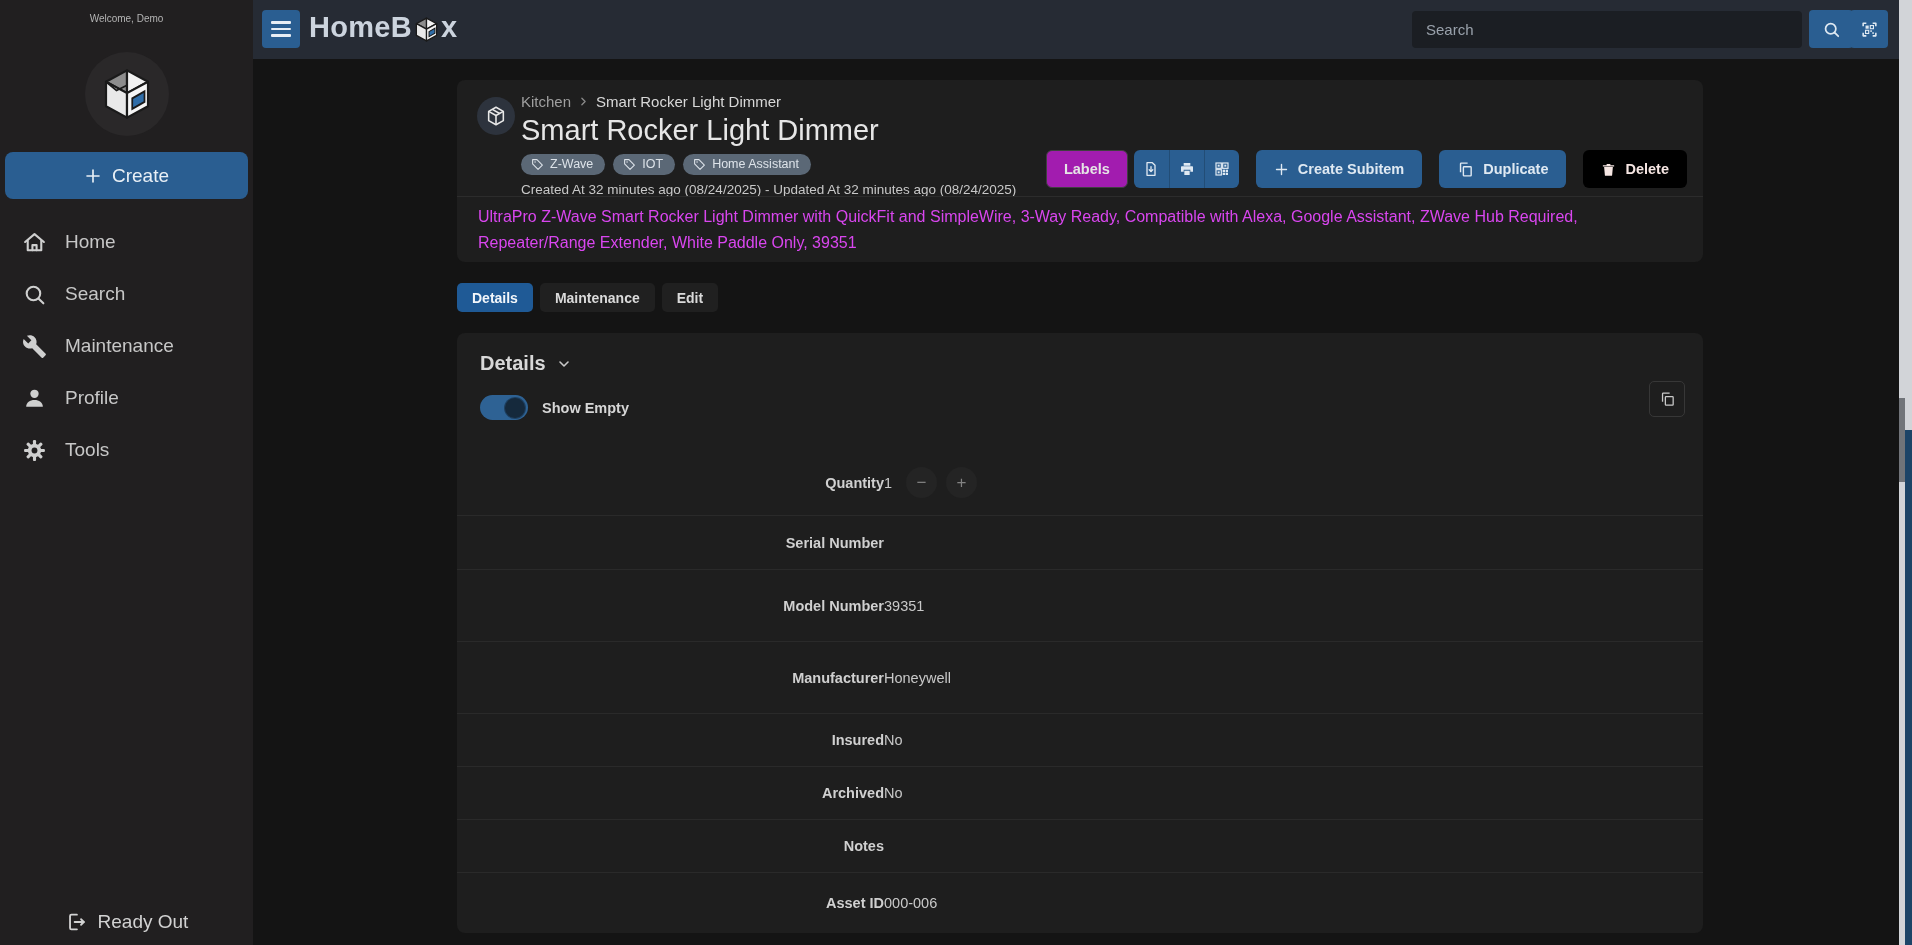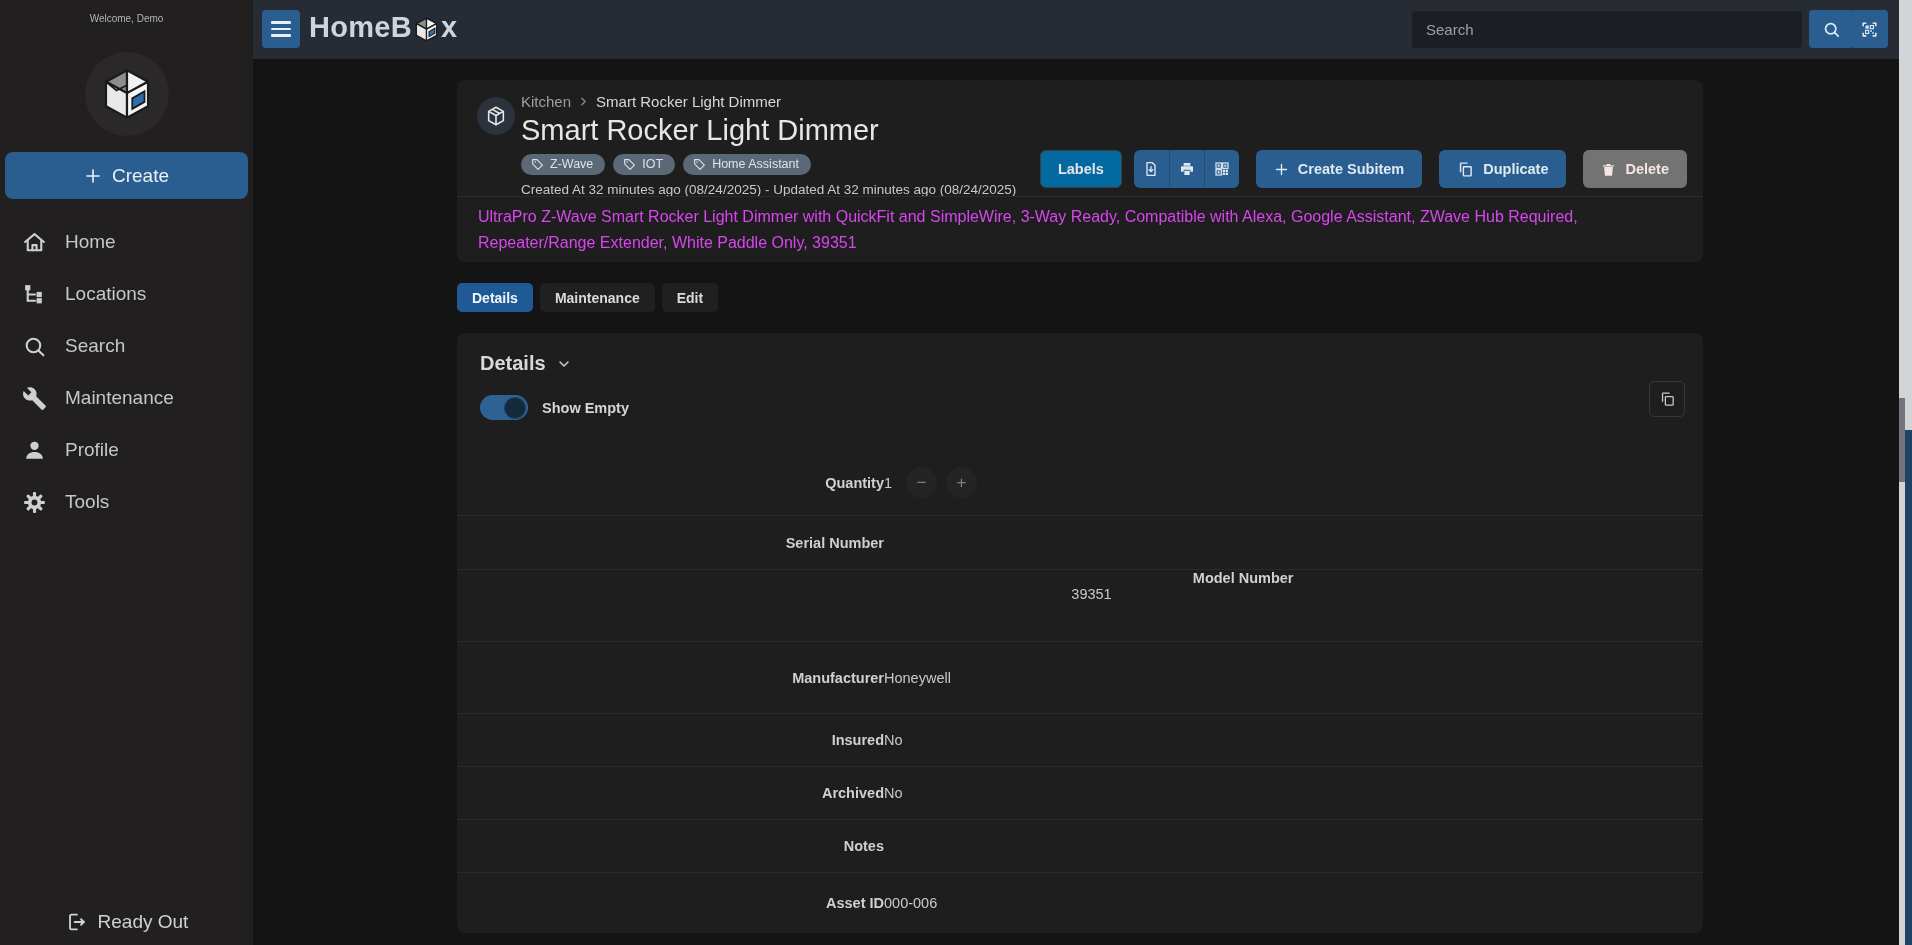--- a/index.html
+++ b/index.html
@@ -56,27 +56,27 @@
   .crumb-sep { color:#8a8a8a; }
   .crumb-current { color:#d8d8d8; }
   .item-title { position:absolute; left:64px; top:34px; font-size:29px; font-weight:500; color:#e6e6e6; }
   .tags-row { position:absolute; left:64px; top:74px; display:flex; gap:8px;text-align:right; }
   .tag-pill { display:flex; align-items:center; gap:6px; background:#5b6876; color:#dde3e9; font-size:12.5px;
     padding:3px 12px 4px 10px; border-radius:999px; cursor:pointer; }
   .meta-line { position:absolute; left:64px; top:102px; font-size:13.5px; color:#c8c8c8; }
   .actions-row { position:absolute; right:16px; top:70px; display:flex; align-items:center; }
   .btn { height:38px; border:none; border-radius:6px; font-size:14.5px; font-weight:bold; font-family:inherit;
     display:flex; align-items:center; justify-content:center; gap:9px; cursor:pointer; }
-  .btn-labels { background:#0369a1; border:1px solid #3f3f3f; color:#e5e5e5; padding:0 17px; margin-right:12px; }
+  .btn-labels { background:#a21caf; border:1px solid #3f3f3f; color:#e5e5e5; padding:0 17px; margin-right:6px; }
   .btn-group { display:flex; background:#2a5e91; border-radius:6px; overflow:hidden; margin-right:17px; }
   .btn-group .seg { width:35px; height:38px; border:none; background:transparent; color:#dfe9f2; display:flex;
     align-items:center; justify-content:center; cursor:pointer; }
   .btn-group .seg + .seg { border-left:1px solid rgba(0,0,0,.18); }
   .btn-blue { background:#2a5e91; color:#dfe9f2; padding:0 18px; margin-right:17px; }
-  .btn-red { background:#737373; color:#f6e6e3; padding:0 18px; margin-right:0; }
+  .btn-red { background:#000000; color:#f6e6e3; padding:0 18px; margin-right:0; }
   .desc-divider { position:absolute; left:0; top:116px; width:100%; height:1px; background:#2c2c2c; }
   .description { position:absolute; left:21px; top:124px; width:1204px; font-size:16px; line-height:1.6; color:#d946ef; }
 
   .tabs-row { position:absolute; left:204px; top:224px; display:flex; gap:7px; }
   .tab { height:29px; padding:0 15px; border-radius:5px; font-size:14px; font-weight:bold; display:flex;
     align-items:center; cursor:pointer; background:#202020; color:#dadada; border:none; font-family:inherit; }
   .tab.active { background:#1f5a96; color:#f2f6fa; }
 
   .details-card { position:absolute; left:204px; top:274px; width:1246px; height:600px; background:#1e1e1e; border-radius:8px; }
   .details-title { position:absolute; left:23px; top:19px; display:flex; align-items:center; gap:10px;
@@ -87,21 +87,21 @@
     background:#15293c; box-shadow:0 0 0 1px rgba(0,0,0,.35); }
   .toggle-label { font-size:14.5px; font-weight:bold; color:#d6d6d6; }
   .card-copy-btn { position:absolute; right:18px; top:48px; width:36px; height:36px; background:transparent;
     border:1px solid #373737; border-radius:5px; color:#c9c9c9; display:flex; align-items:center; justify-content:center; cursor:pointer; }
 
   .rows { position:absolute; left:0; top:117px; width:100%; }
   .field-row { display:flex; align-items:center; padding-left:23px; border-bottom:1px solid #2a2a2a; }
   .field-row:last-child { border-bottom:none; }
   .field-row:nth-child(1) { height:66px; }
   .field-row:nth-child(2) { height:54px; }
-  .field-row:nth-child(3) { height:72px;flex-direction:column; }
+  .field-row:nth-child(3) { height:72px; }
   .field-row:nth-child(4) { height:72px; }
   .field-row:nth-child(5) { height:53px; }
   .field-row:nth-child(6) { height:53px; }
   .field-row:nth-child(7) { height:53px; }
   .field-row:nth-child(8) { height:60px; }
   .field-label { width:404px; font-size:14.5px; font-weight:bold; color:#d0d0d0;text-align:right; }
   .field-value { font-size:14.5px; color:#c9c9c9; display:flex; align-items:center; gap:14px; }
   .stepper { display:flex; align-items:center; gap:9px; }
   .step-btn { width:31px; height:31px; border-radius:50%; border:none; background:#242424; color:#828282;
     font-size:17px; display:flex; align-items:center; justify-content:center; cursor:pointer; font-family:inherit; }
@@ -135,33 +135,20 @@
   <nav class="nav-list">
     <div class="nav-item">
       <span class="ic">
         <svg width="25" height="25" viewBox="0 0 24 24" fill="none" stroke="currentColor" stroke-width="2" stroke-linecap="round" stroke-linejoin="round">
             <path d="M3 11.5 12 4l9 7.5"></path>
             <path d="M5.5 10v9.5h13V10"></path>
             <path d="M10 19.5v-5h4v5"></path>
           </svg>
       </span>
       <span class="nav-label">Home</span>
-    </div>
-    <div class="nav-item">
-      <span class="ic">
-        <svg width="25" height="25" viewBox="0 0 24 24" fill="none" stroke="currentColor" stroke-width="2" stroke-linecap="round">
-            <rect x="3" y="3" width="5" height="5" fill="currentColor" stroke="none"></rect>
-            <path d="M5.5 8v10"></path>
-            <path d="M5.5 12h7"></path>
-            <path d="M5.5 18h7"></path>
-            <rect x="14" y="9.5" width="5" height="5" fill="currentColor" stroke="none"></rect>
-            <rect x="14" y="15.5" width="5" height="5" fill="currentColor" stroke="none"></rect>
-          </svg>
-      </span>
-      <span class="nav-label">Locations</span>
     </div>
     <div class="nav-item">
       <span class="ic">
         <svg width="25" height="25" viewBox="0 0 24 24" fill="none" stroke="currentColor" stroke-width="2" stroke-linecap="round">
             <circle cx="11" cy="11" r="6.5"></circle>
             <path d="M16 16l4.5 4.5"></path>
           </svg>
       </span>
       <span class="nav-label">Search</span>
     </div>

